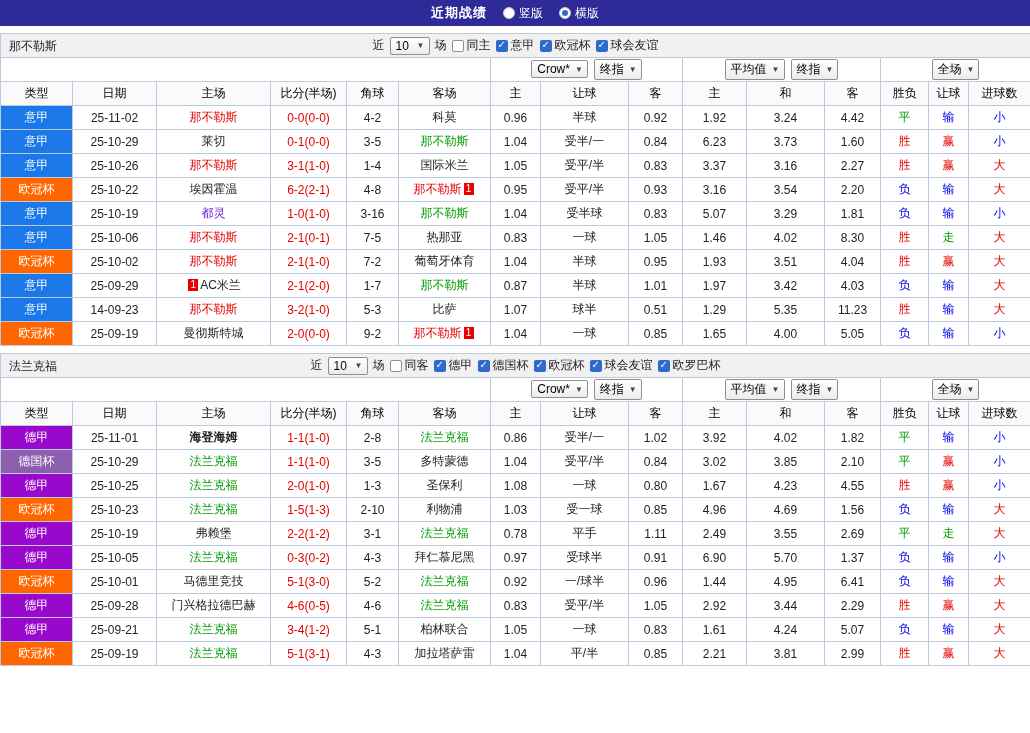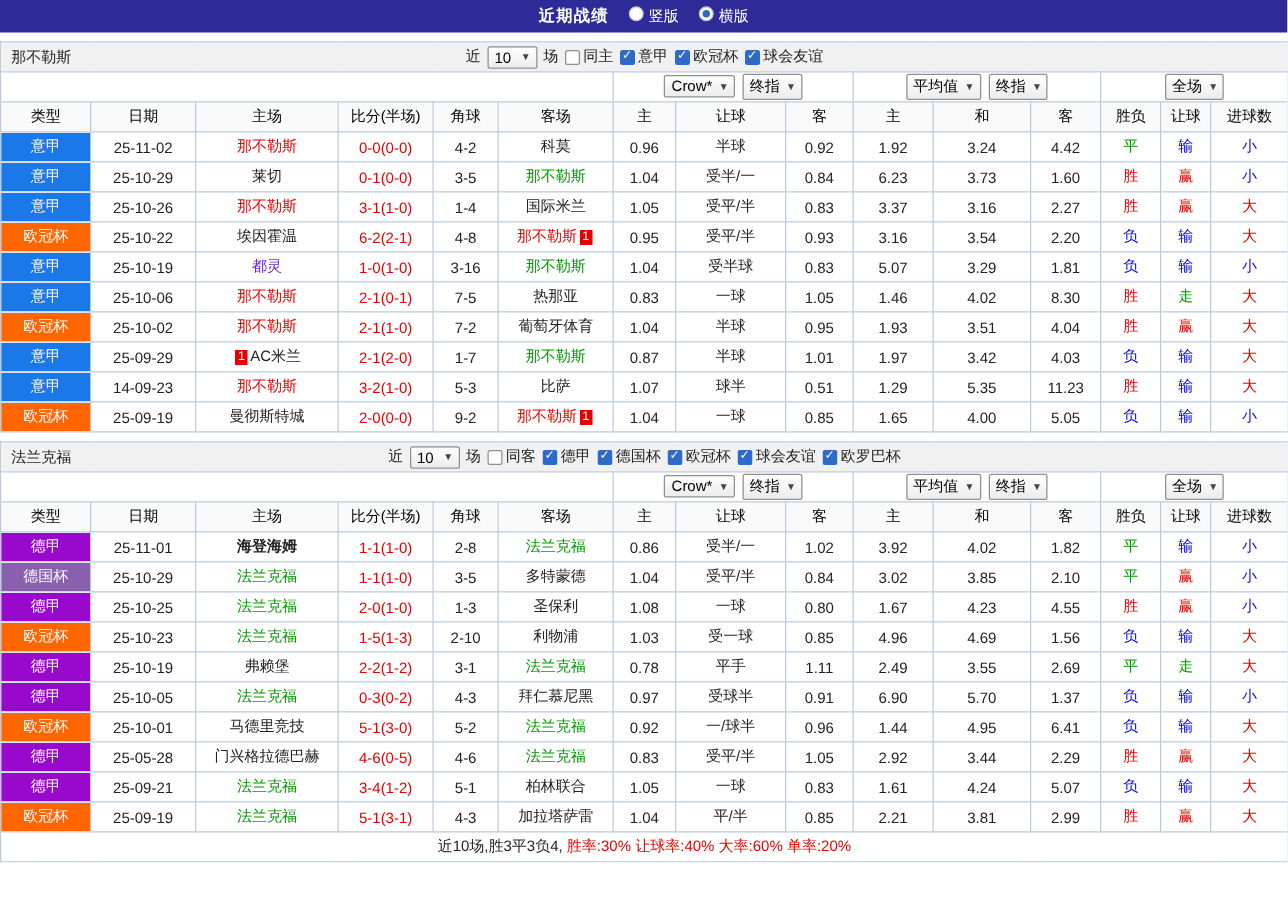--- a/index.html
+++ b/index.html
@@ -14,21 +14,21 @@
   .topbar {
     height: 26px;
     background: #2e2b99;
     display: flex;
     align-items: center;
     justify-content: center;
     gap: 16px;
     color: #fff;
   }
   .topbar-title { font-weight: bold; font-size: 13px; letter-spacing: 1px; }
-  .radio-opt { display: inline-flex; gap: 4px; cursor: pointer; font-size: 12px; }
+  .radio-opt { display: inline-flex; align-items: center; gap: 4px; cursor: pointer; font-size: 12px; }
   .radio-circle {
     width: 12px; height: 12px; border-radius: 50%;
     background: #fff; border: 1px solid #c8c8c8;
     display: inline-flex; align-items: center; justify-content: center;
   }
   .radio-circle.sel::after { content: ""; width: 6px; height: 6px; border-radius: 50%; background: #2e6bc8; }
 
   .section { margin-top: 7px; }
   table.grid { border-collapse: collapse; table-layout: fixed; width: 1030px; }
   table.grid td {
@@ -546,21 +546,21 @@
             <td class="num-cell">0.96</td>
             <td class="num-cell">1.44</td>
             <td class="num-cell">4.95</td>
             <td class="num-cell">6.41</td>
             <td class="res-cell" style="color: rgb(0, 0, 230);">负</td>
             <td class="res-cell" style="color: rgb(0, 0, 230);">输</td>
             <td class="res-cell" style="color: rgb(230, 0, 0);">大</td>
           </tr>
           <tr>
             <td class="league-cell" style="background: rgb(153, 9, 203);">德甲</td>
-            <td class="date-cell">25-05-28</td>
+            <td class="date-cell">25-09-28</td>
             <td class="team-cell"><span class="team-link" style="color: rgb(34, 34, 34);">门兴格拉德巴赫</span></td>
             <td class="score-cell" style="color: rgb(230, 0, 0);">4-6(0-5)</td>
             <td class="corner-cell">4-6</td>
             <td class="team-cell"><span class="team-link" style="color: rgb(0, 153, 0);">法兰克福</span></td>
             <td class="num-cell">0.83</td>
             <td class="num-cell">受平/半</td>
             <td class="num-cell">1.05</td>
             <td class="num-cell">2.92</td>
             <td class="num-cell">3.44</td>
             <td class="num-cell">2.29</td>
@@ -595,19 +595,16 @@
             <td class="num-cell">1.04</td>
             <td class="num-cell">平/半</td>
             <td class="num-cell">0.85</td>
             <td class="num-cell">2.21</td>
             <td class="num-cell">3.81</td>
             <td class="num-cell">2.99</td>
             <td class="res-cell" style="color: rgb(230, 0, 0);">胜</td>
             <td class="res-cell" style="color: rgb(230, 0, 0);">赢</td>
             <td class="res-cell" style="color: rgb(230, 0, 0);">大</td>
           </tr>
-          <tr>
-            <td class="summary-cell" colspan="15"><span class="summary-seg" style="color: rgb(34, 34, 34);">近10场,胜3平3负4, </span><span class="summary-seg" style="color: rgb(230, 0, 0);">胜率:30% 让球率:40% 大率:60% 单率:20%</span></td>
-          </tr>
         </tbody>
       </table>
     </div>
   </div>
 
 </body></html>

